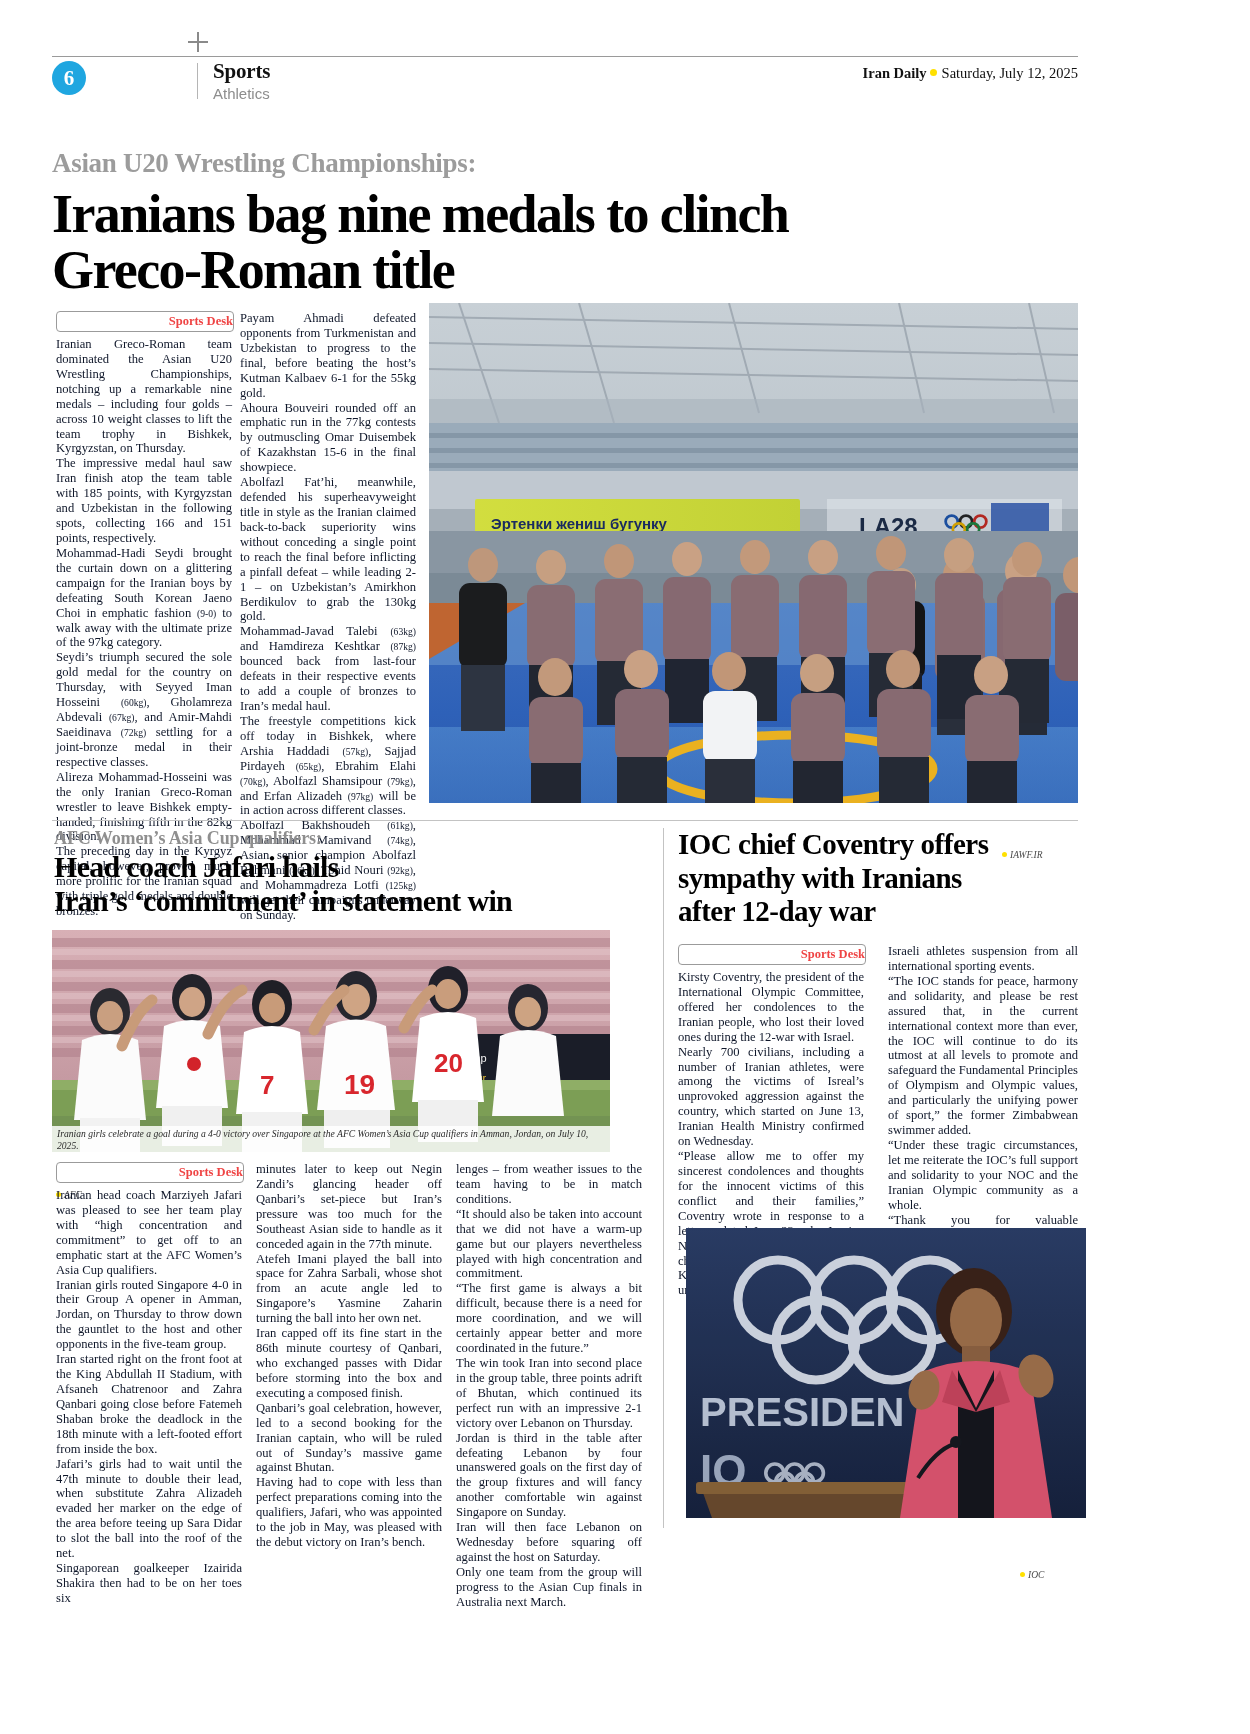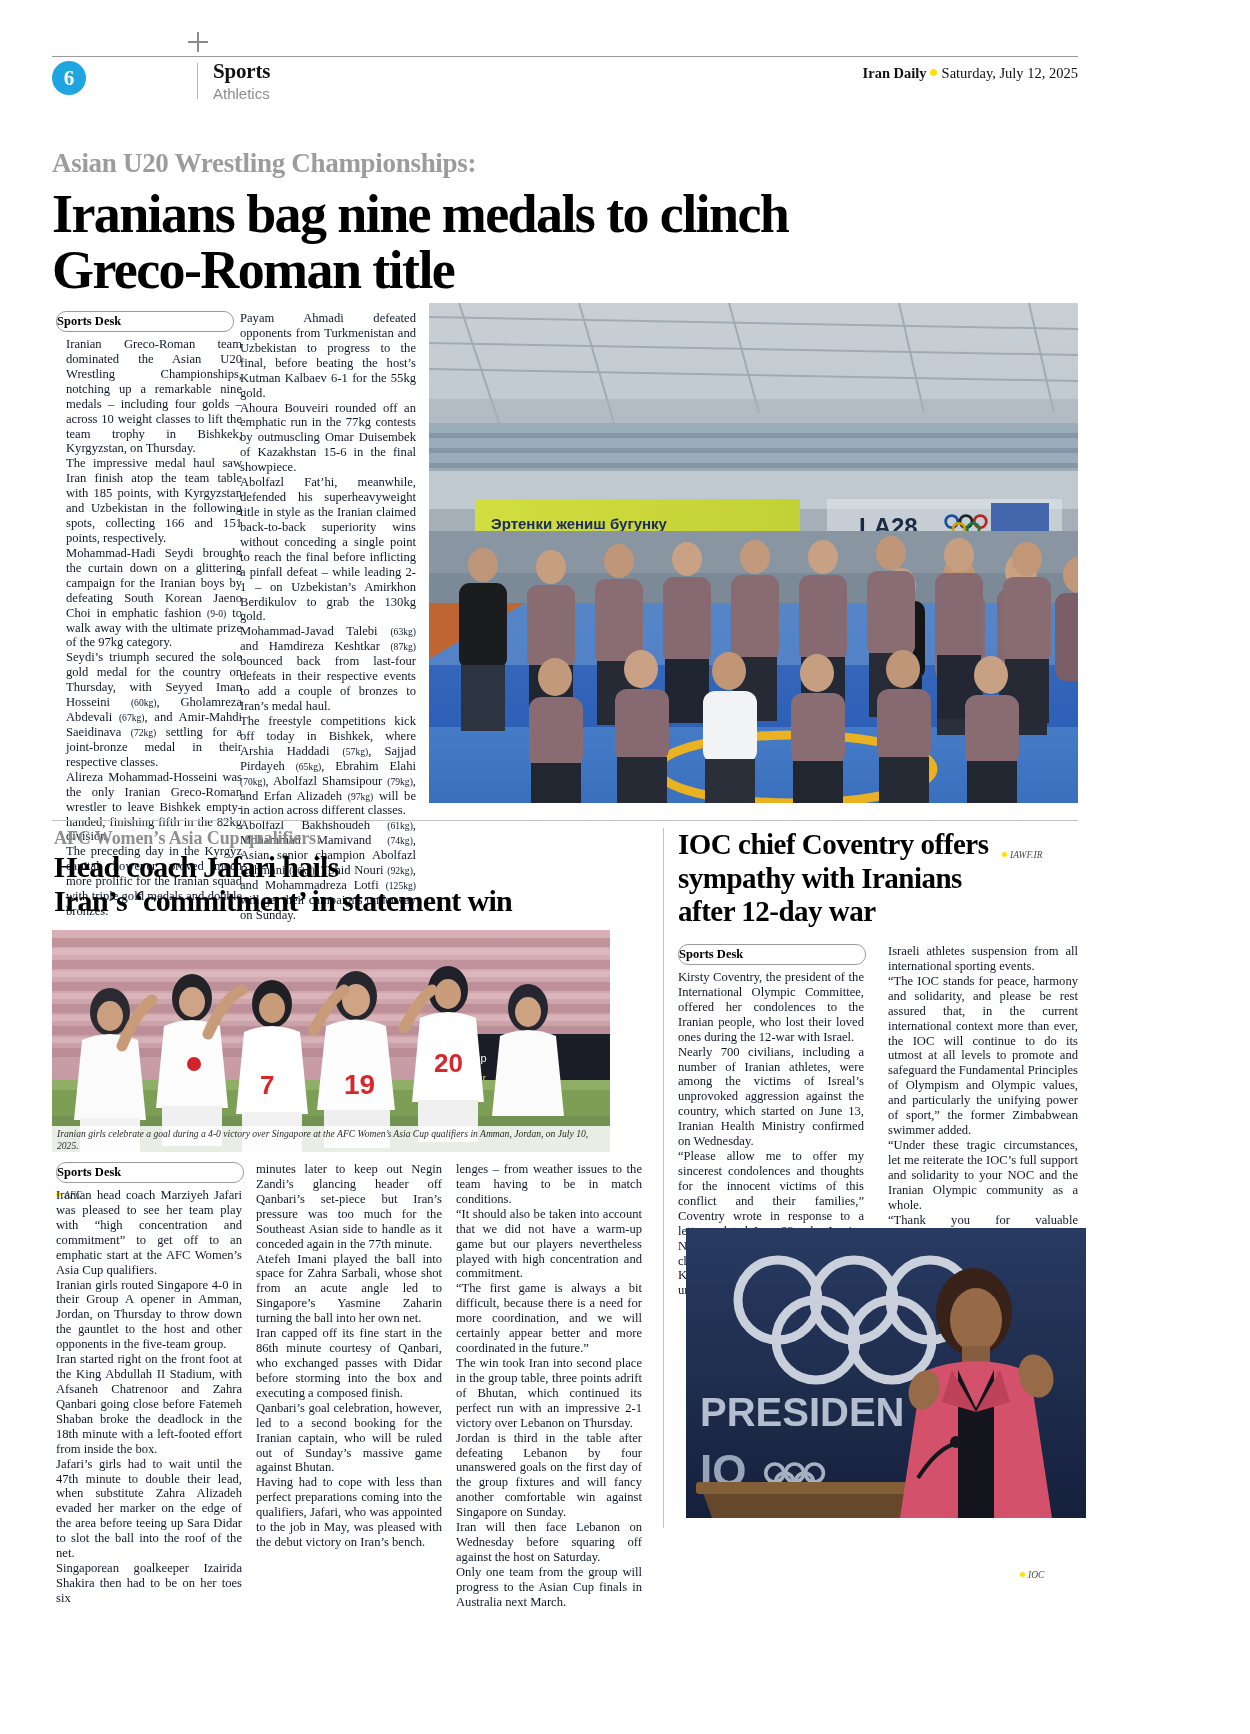--- a/index.html
+++ b/index.html
@@ -48,22 +48,22 @@
     font-family:"Liberation Serif",serif;font-weight:bold;
     font-size:30px;line-height:1.14;letter-spacing:-0.7px;color:#000;
   }
   .headline3{
     font-family:"Liberation Serif",serif;font-weight:bold;
     font-size:29px;line-height:1.16;letter-spacing:-0.5px;color:#000;
   }
 
   
   .desk{
-    border:1px solid #9b9b9b;border-radius:10px;height:19px;line-height:19px;
-    text-align:left;color:#000000;font-weight:bold;font-size:12.5px;
+    border:1px solid #9b9b9b;border-radius:4px;height:19px;line-height:19px;
+    text-align:right;color:#ef4444;font-weight:bold;font-size:12.5px;
     font-family:"Liberation Serif",serif;
   }
 
   
   .col{
     font-family:"Liberation Serif",serif;
     font-size:12.6px;line-height:1.185;
     text-align:justify;
     color:#0f172a;
     -webkit-hyphens:auto;hyphens:auto;
@@ -112,21 +112,21 @@
   <div style="position:absolute;left:52px;top:148px;width:1000px;">
     <div class="kicker">Asian U20 Wrestling Championships:</div>
   </div>
   <div style="position:absolute;left:52px;top:186px;width:1000px;">
     <div class="headline">Iranians bag nine medals to clinch</div>
     <div class="headline">Greco-Roman title</div>
   </div>
 
   <div class="desk" style="position:absolute;left:56px;top:311px;width:176px;">Sports Desk</div>
 
-  <div class="col" style="position:absolute;left:56px;top:337px;width:176px;margin-left:10px;">
+  <div class="col" style="position:absolute;left:56px;top:337px;width:176px;">
     <p>Iranian Greco-Roman team dominated the Asian U20 Wrestling Championships, notching up a remarkable nine medals – including four golds – across 10 weight classes to lift the team trophy in Bishkek, Kyrgyzstan, on Thursday.</p>
     <p>The impressive medal haul saw Iran finish atop the team table with 185 points, with Kyrgyzstan and Uzbekistan in the following spots, collecting 166 and 151 points, respectively.</p>
     <p><span>Mohammad-Hadi Seydi brought the curtain down on a glittering campaign for the Iranian boys by defeating South Korean Jaeno Choi in emphatic fashion </span><span class="wt">(9-0)</span><span> to walk away with the ultimate prize of the 97kg category.</span></p>
     <p><span>Seydi’s triumph secured the sole gold medal for the country on Thursday, with Seyyed Iman Hosseini </span><span class="wt">(60kg)</span><span>, Gholamreza Abdevali </span><span class="wt">(67kg)</span><span>, and Amir-Mahdi Saeidinava </span><span class="wt">(72kg)</span><span> settling for a joint-bronze medal in their respective classes.</span></p>
     <p>Alireza Mohammad-Hosseini was the only Iranian Greco-Roman wrestler to leave Bishkek empty-handed, finishing fifth in the 82kg division.</p>
     <p>The preceding day in the Kyrgyz capital, however, proved much more prolific for the Iranian squad with triple gold medals and double bronzes.</p>
   </div>
 
   <div class="col" style="position:absolute;left:240px;top:311px;width:176px;">
     <p>Payam Ahmadi defeated opponents from Turkmenistan and Uzbekistan to progress to the final, before beating the host’s Kutman Kalbaev 6-1 for the 55kg gold.</p>

